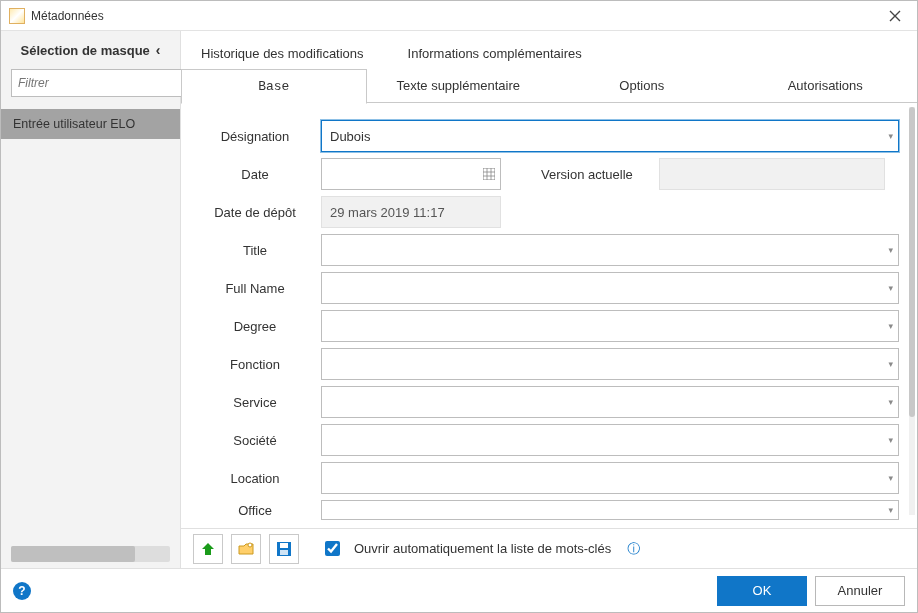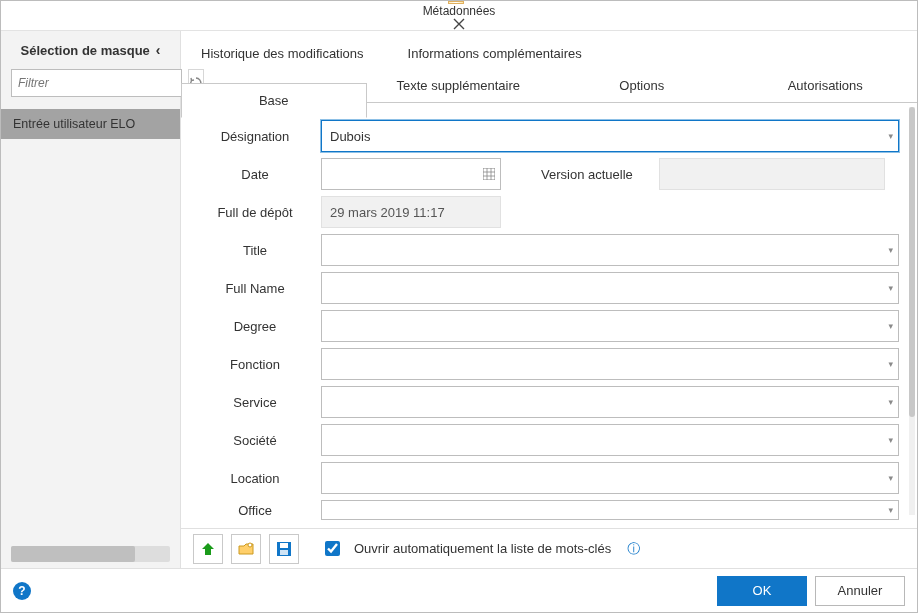--- a/index.html
+++ b/index.html
@@ -1,20 +1,20 @@
 <!DOCTYPE html>
 <html><head>
 <meta charset="utf-8">
 <style>
   * { box-sizing: border-box; margin: 0; padding: 0; font-family: "Segoe UI", Tahoma, Arial, sans-serif; }
   html, body { width: 918px; height: 613px; overflow: hidden; background: #fff; }
 
   .window { width: 918px; height: 613px; border: 1px solid #bcbcbc; display: flex; flex-direction: column; background: #fff; }
 
-  .titlebar { height: 30px; display: flex; align-items: center; padding: 0 8px; border-bottom: 1px solid #e3e3e3; flex-direction: column; }
+  .titlebar { height: 30px; display: flex; align-items: center; padding: 0 8px; border-bottom: 1px solid #e3e3e3; }
   .titlebar .app-icon { width: 16px; height: 16px; margin-right: 6px; border: 1px solid #e0b060; background: linear-gradient(135deg,#ffeab0 0%,#fff 50%,#ffe49a 100%); }
   .titlebar .title { font-size: 12px; color: #333; flex: 1; }
   .titlebar .close { width: 28px; height: 20px; display:flex; align-items:center; justify-content:center; color:#444; font-size:14px; cursor:pointer; }
 
   .body { flex:1; display:flex; min-height:0; }
 
   .sidebar { width: 180px; background:#f3f3f3; border-right:1px solid #e0e0e0; display:flex; flex-direction:column; }
   .sidebar-header { height:38px; display:flex; align-items:center; justify-content:center; font-weight:600; font-size:13px; color:#333; }
   .sidebar-header .chev { margin-left:6px; font-size:14px; font-weight:bold; }
   .filter-row { display:flex; padding:0 10px 8px 10px; gap:6px; align-items:center; }
@@ -24,21 +24,21 @@
   .mask-item { height:30px; display:flex; align-items:center; padding:0 12px; font-size:12.5px; color:#333; background:#a3a3a3; cursor:pointer; }
   .sidebar-scroll { height:16px; margin:6px 10px; background:#ddd; border-radius:2px; position:relative; }
   .sidebar-scroll::after { content:""; position:absolute; left:0; top:0; height:100%; width:78%; background:#bfbfbf; border-radius:2px; }
 
   .main { flex:1; display:flex; flex-direction:column; min-width:0; }
   .top-links { height:36px; display:flex; align-items:flex-end; gap:44px; padding:0 20px; font-size:13px; color:#333; }
   .top-links span { padding-bottom:6px; cursor:pointer; }
 
   .tabbar { height:36px; display:flex; align-items:flex-end; border-bottom:1px solid #c9c9c9; padding:0 0 0 0; }
   .tab { flex:1; text-align:center; font-size:13px; color:#333; padding:9px 0; cursor:pointer; }
-  .tab.active { background:#fff; border:1px solid #c9c9c9; border-bottom:1px solid #fff; position:relative; top:16px; }
+  .tab.active { background:#fff; border:1px solid #c9c9c9; border-bottom:1px solid #fff; position:relative; top:2px;font-family:Liberation Mono, monospace; }
 
   .form-scroll { flex:1; position:relative; overflow:hidden; }
   .form-scroll-inner { position:absolute; inset:0 10px 0 0; overflow:hidden; padding:14px 8px 0 6px; }
   .vscroll { position:absolute; right:2px; top:4px; width:6px; height:96%; background:#f0f0f0; }
   .vscroll::after { content:""; position:absolute; top:0; left:0; width:100%; height:76%; background:#c8c8c8; border-radius:3px; }
 
   .row { display:flex; align-items:center; height:38px; }
   .lbl { width:134px; font-size:13px; color:#333; padding-left:2px;text-align:center; }
   .field { flex:1; }
   .txt { width:100%; height:32px; border:1px solid #bdbdbd; padding:0 8px; font-size:13px; color:#333; background:#fff; }
@@ -145,21 +145,21 @@
                 </div>
               </div>
               <div>
                 <div class="lbl2">Version actuelle</div>
                 <input class="txt readonly val2" readonly="" value="" style="">
               </div>
             </div>
           </div>
 
           <div class="row">
-            <div class="lbl">Full de dépôt</div>
+            <div class="lbl">Date de dépôt</div>
             <div class="field two-col">
               <div>
                 <input class="txt readonly" style="width: 180px;" readonly="" value="29 mars 2019 11:17">
               </div>
             </div>
           </div>
 
           <div class="row">
             <div class="lbl">Title</div>
             <div class="field combo">

